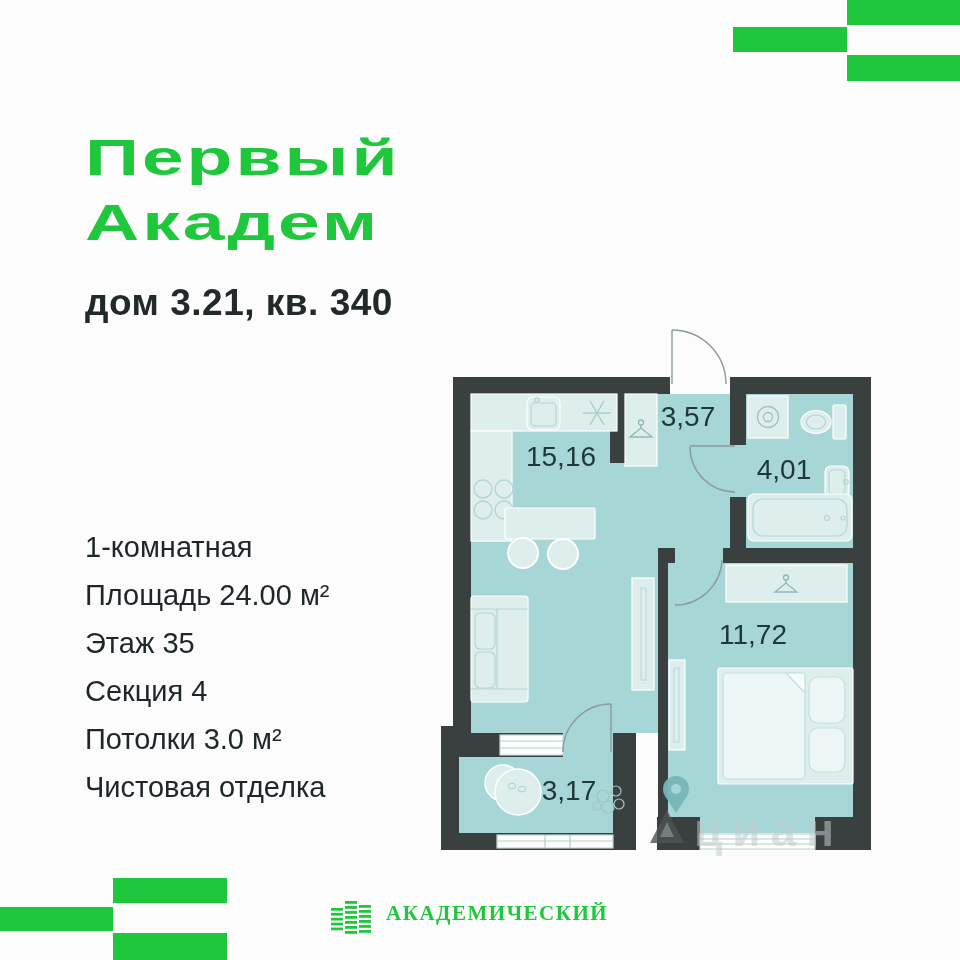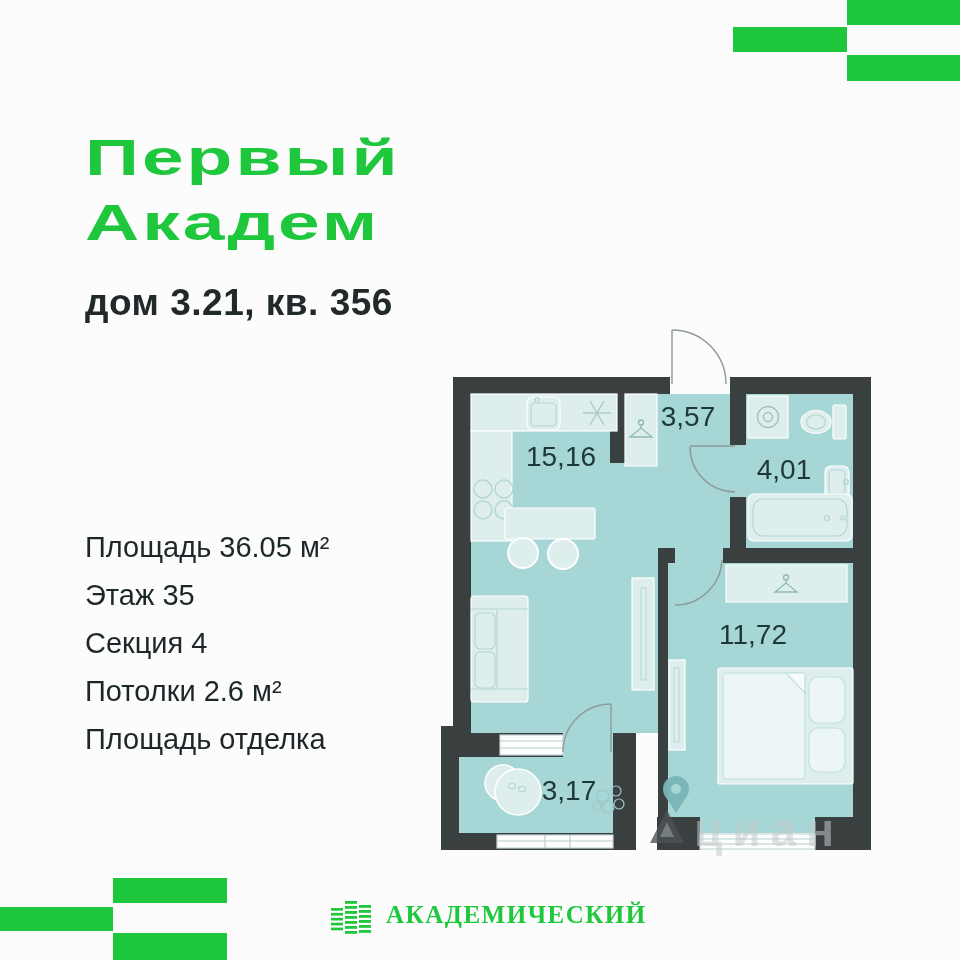--- a/index.html
+++ b/index.html
@@ -27,48 +27,49 @@
     letter-spacing:.5px;white-space:nowrap;
   }
   #info{left:85px;top:523px;font-size:29px;color:#1d2729;line-height:48px}
   #info .line{white-space:nowrap}
 
   #plan{left:430px;top:318px}
 
   #logo-row{left:329px;top:894px;height:44px}
   #logo-text{
     left:386px;top:901px;color:#1fc73d;font-weight:bold;
-    font-family:"Liberation Serif",serif;font-size:25px;letter-spacing:1.5px;
+    font-family:"Liberation Serif",serif;font-size:21px;letter-spacing:1.5px;
     white-space:nowrap;
   }
   svg text{font-family:"Liberation Sans",sans-serif}
   .room-label{font-size:28px;fill:#1e3737}
 </style>
 </head>
 <body>
 
 <div class="bar" id="bar-tr-1"></div>
 <div class="bar" id="bar-tr-2"></div>
 <div class="bar" id="bar-tr-3"></div>
 <div class="bar" id="bar-bl-1"></div>
 <div class="bar" id="bar-bl-2"></div>
 <div class="bar" id="bar-bl-3"></div>
 
 <div class="abs" id="title">
   <div>Первый</div>
   <div>Академ</div>
 </div>
-<div class="abs" id="subtitle">дом 3.21, кв. 356</div>
+<div class="abs" id="subtitle">дом 3.21, кв. 340</div>
 
 <div class="abs" id="info">
-  <div class="line">Площадь 36.05 м²</div>
+  <div class="line">1-комнатная</div>
+  <div class="line">Площадь 24.00 м²</div>
   <div class="line">Этаж 35</div>
   <div class="line">Секция 4</div>
-  <div class="line">Потолки 2.6 м²</div>
-  <div class="line">Площадь отделка</div>
+  <div class="line">Потолки 3.0 м²</div>
+  <div class="line">Чистовая отделка</div>
 </div>
 
 <svg class="abs" id="plan" width="450" height="542" viewBox="430 318 450 542">
 
   <g fill="#a6d7d6">
     <rect x="471" y="394" width="187" height="339"></rect>
     <rect x="625" y="394" width="105" height="154"></rect>
     <rect x="746" y="394" width="107" height="154"></rect>
     <rect x="668" y="563" width="185" height="270"></rect>
     <rect x="459" y="757" width="154" height="76"></rect>

